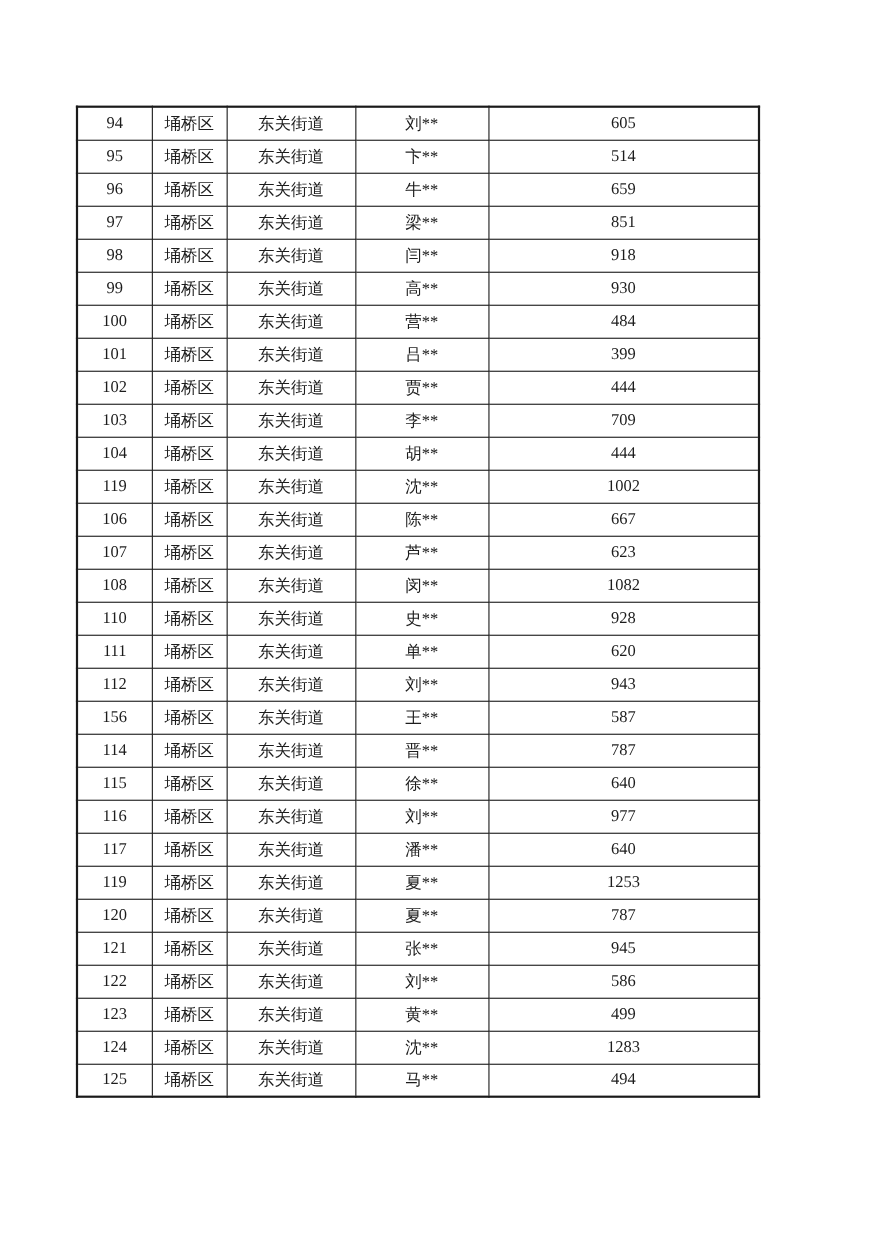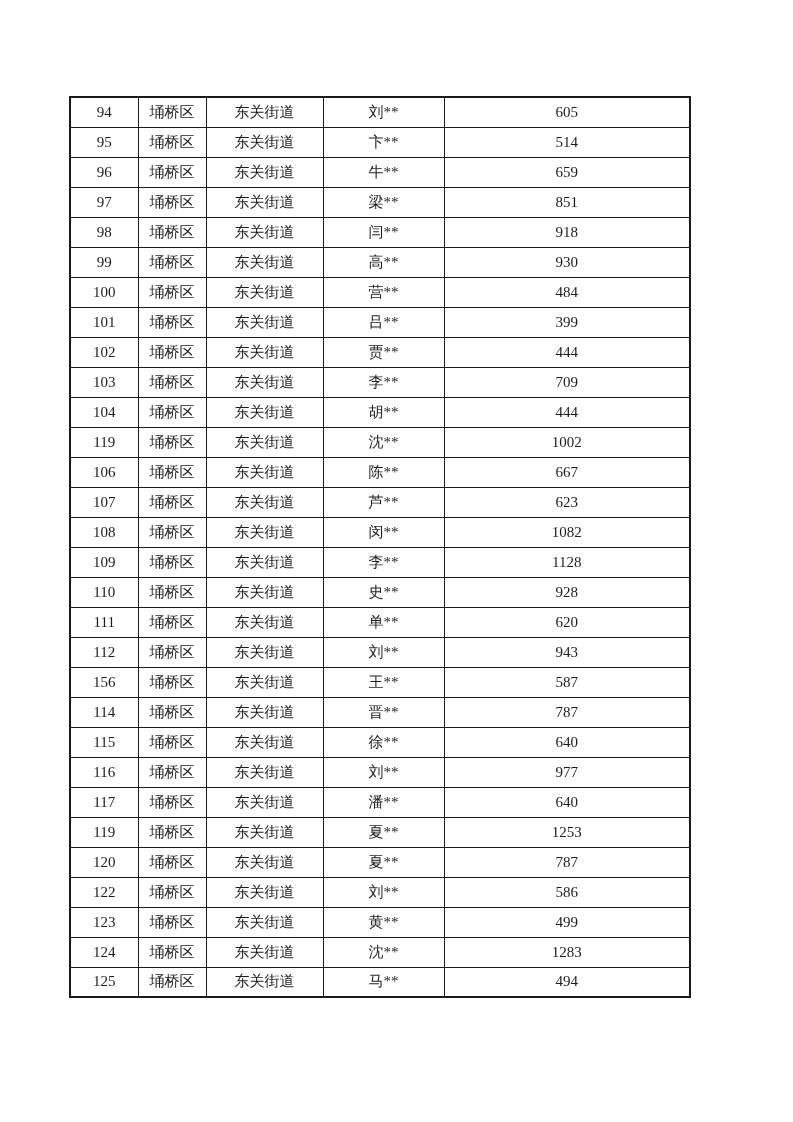--- a/index.html
+++ b/index.html
@@ -152,27 +152,20 @@
           <td>623</td>
         </tr>
         <tr>
           <td>108</td>
           <td>埇桥区</td>
           <td>东关街道</td>
           <td>闵**</td>
           <td>1082</td>
         </tr>
         <tr>
-          <td>109</td>
-          <td>埇桥区</td>
-          <td>东关街道</td>
-          <td>李**</td>
-          <td>1128</td>
-        </tr>
-        <tr>
           <td>110</td>
           <td>埇桥区</td>
           <td>东关街道</td>
           <td>史**</td>
           <td>928</td>
         </tr>
         <tr>
           <td>111</td>
           <td>埇桥区</td>
           <td>东关街道</td>
@@ -227,20 +220,27 @@
           <td>东关街道</td>
           <td>夏**</td>
           <td>1253</td>
         </tr>
         <tr>
           <td>120</td>
           <td>埇桥区</td>
           <td>东关街道</td>
           <td>夏**</td>
           <td>787</td>
+        </tr>
+        <tr>
+          <td>121</td>
+          <td>埇桥区</td>
+          <td>东关街道</td>
+          <td>张**</td>
+          <td>945</td>
         </tr>
         <tr>
           <td>122</td>
           <td>埇桥区</td>
           <td>东关街道</td>
           <td>刘**</td>
           <td>586</td>
         </tr>
         <tr>
           <td>123</td>

